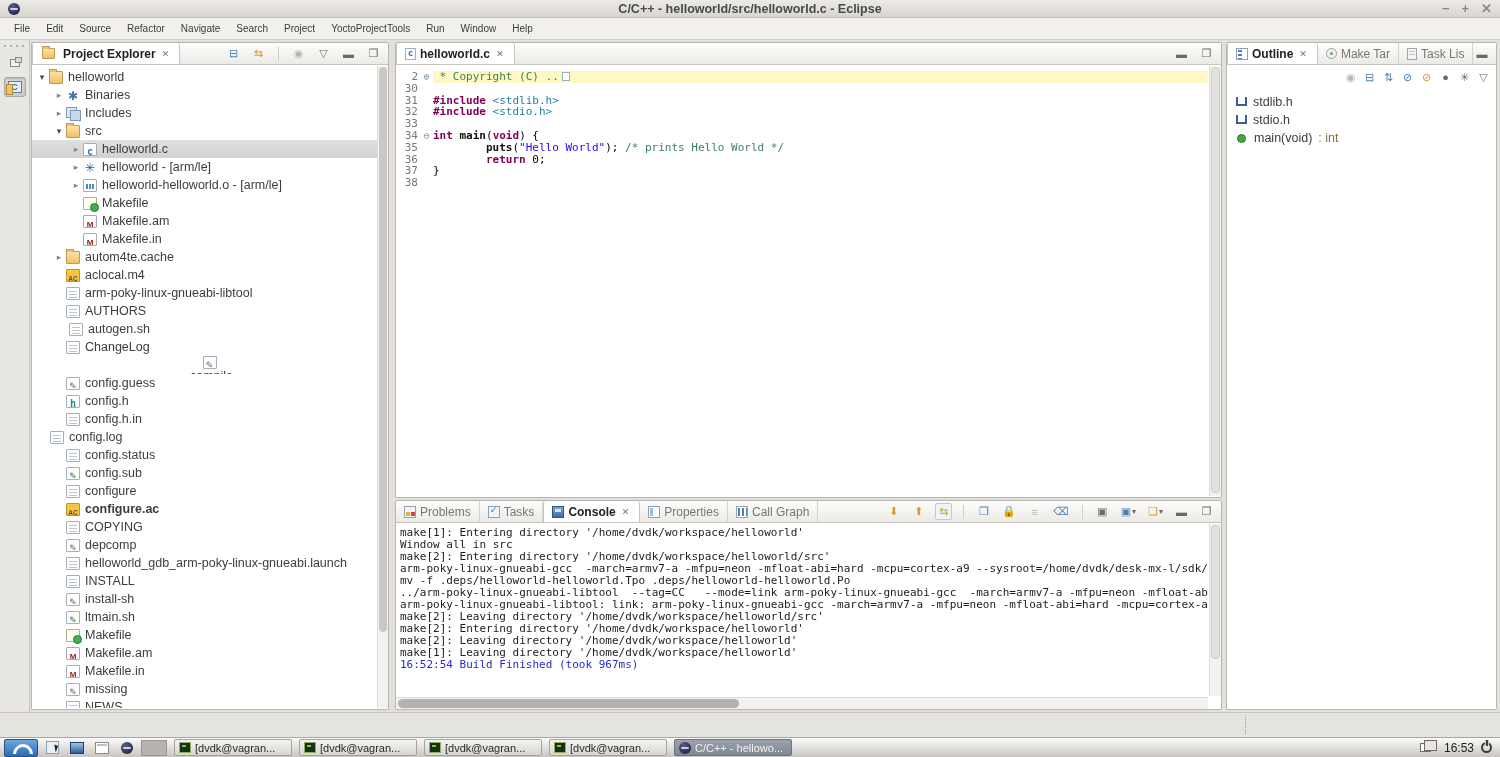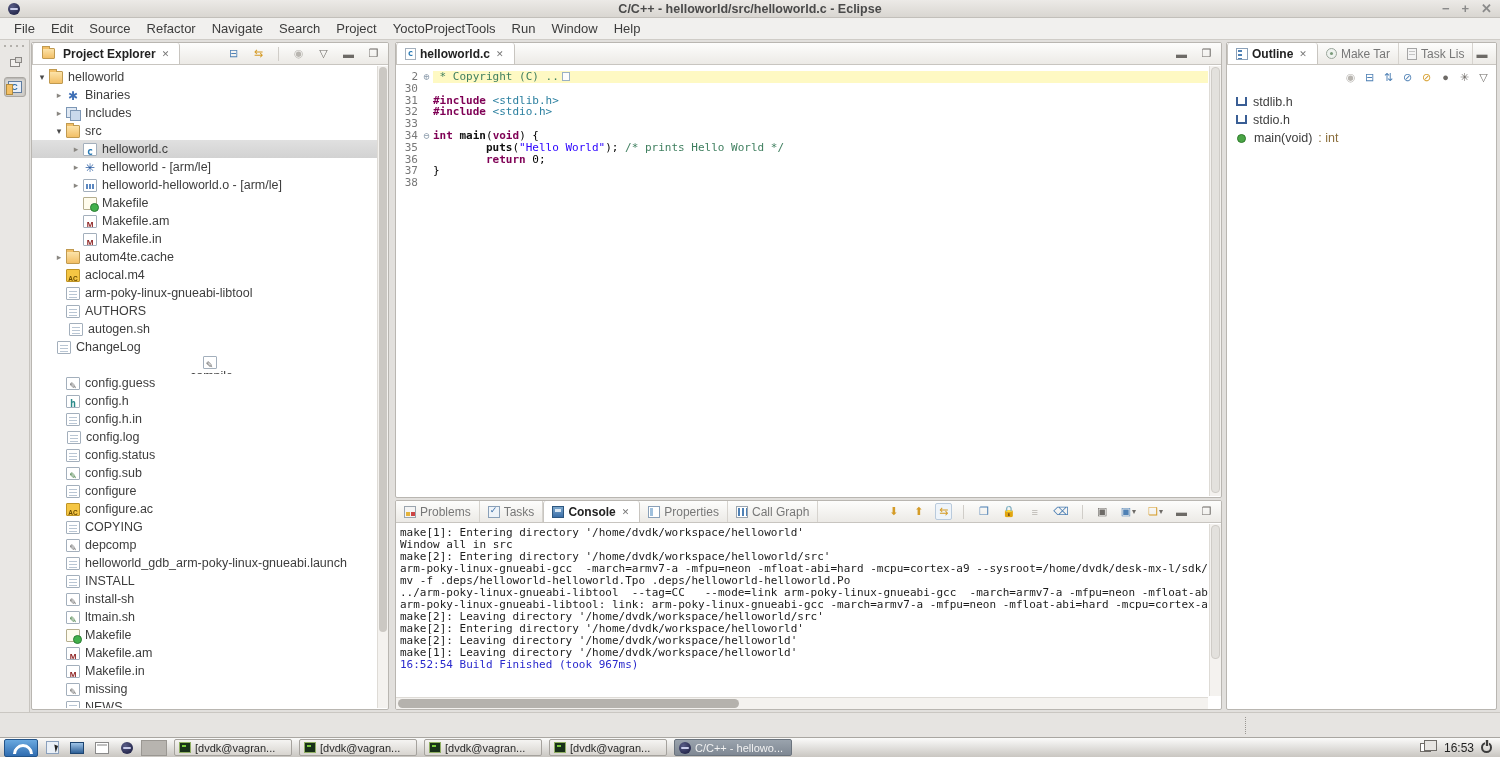--- a/index.html
+++ b/index.html
@@ -8,21 +8,21 @@
 
   
   .titlebar{position:absolute;top:0;left:0;right:0;height:18px;background:linear-gradient(#eceae7,#d9d6d1);border-bottom:1px solid #c2bfba;display:flex;align-items:center}
   .titlebar .title{position:absolute;left:0;right:0;text-align:center;font-weight:bold;color:#4a4a4a;font-size:12.5px}
   .eclipse-sphere{width:12px;height:12px;border-radius:50%;background:radial-gradient(circle at 35% 30%,#585c86,#15173a);position:relative;margin-left:8px;z-index:2}
   .eclipse-sphere::after{content:"";position:absolute;left:2px;top:5px;right:2px;height:2px;background:#c9cdea;border-radius:1px}
   .win-controls{position:absolute;right:8px;top:0;height:18px;display:flex;gap:12px;align-items:center;color:#8a8a8a;font-size:13px;font-weight:bold;z-index:2}
   .win-controls span{cursor:default;line-height:18px}
 
   .menubar{position:absolute;top:18px;left:0;right:0;height:22px;background:#f1f0ee;border-bottom:1px solid #cfccc7;display:flex;align-items:center;padding-left:6px}
-  .menu-item{padding:2px 8px;color:#3c3c3c;font-size:13px}
+  .menu-item{padding:2px 8px;color:#3c3c3c;font-size:10px}
 
   
   .workbench{position:absolute;top:40px;left:0;right:0;height:672px;background:#e2e0dd}
   .panel{position:absolute;background:#fff;border:1px solid #b9b6b1;border-radius:2px;overflow:hidden}
   .tabrow{height:22px;background:linear-gradient(#fdfdfc,#eceae6);border-bottom:1px solid #c8c5c0;display:flex;align-items:stretch;position:relative}
   .tab{display:flex;align-items:center;gap:4px;padding:0 8px;font-size:12px;color:#777;border-right:1px solid #d6d3ce;white-space:nowrap}
   .tab.active{background:#fff;color:#222;font-weight:bold;border-right:1px solid #c8c5c0;border-left:1px solid #c8c5c0;border-top-left-radius:3px;border-top-right-radius:3px}
   .tab .close{font-size:9px;color:#777;border:1px solid transparent;padding:0 1px;font-weight:normal}
   .panel-btns{margin-left:auto;display:flex;align-items:center;gap:8px;padding-right:6px;color:#6d6a66;font-size:11px}
   .panel-btns span{cursor:default}
@@ -283,21 +283,21 @@
         <div class="trow" style="padding-left: 21px;">
           <span class="arrow"></span>
           <span class="ticon t-file"></span>
           <span class="tlabel">AUTHORS</span>
         </div>
         <div class="trow" style="padding-left: 24px;">
           <span class="arrow"></span>
           <span class="ticon t-file"></span>
           <span class="tlabel">autogen.sh</span>
         </div>
-        <div class="trow" style="padding-left: 12px; text-align: right;">
+        <div class="trow" style="padding-left: 21px; text-align: right;">
           <span class="arrow"></span>
           <span class="ticon t-file"></span>
           <span class="tlabel">ChangeLog</span>
         </div>
         <div class="trow" style="padding-left: 13px; flex-direction: column;">
           <span class="arrow"></span>
           <span class="ticon t-script"></span>
           <span class="tlabel">compile</span>
         </div>
         <div class="trow" style="padding-left: 21px;">
@@ -308,41 +308,41 @@
         <div class="trow" style="padding-left: 21px;">
           <span class="arrow"></span>
           <span class="ticon t-h-file"></span>
           <span class="tlabel">config.h</span>
         </div>
         <div class="trow" style="padding-left: 21px;">
           <span class="arrow"></span>
           <span class="ticon t-file"></span>
           <span class="tlabel">config.h.in</span>
         </div>
-        <div class="trow" style="padding-left: 22px;">
+        <div class="trow" style="padding-left: 5px;">
           <span class="arrow"></span>
           <span class="ticon t-file"></span>
           <span class="tlabel">config.log</span>
         </div>
         <div class="trow" style="padding-left: 21px;">
           <span class="arrow"></span>
           <span class="ticon t-file"></span>
           <span class="tlabel">config.status</span>
         </div>
         <div class="trow" style="padding-left: 21px;">
           <span class="arrow"></span>
           <span class="ticon t-script-x"></span>
           <span class="tlabel">config.sub</span>
         </div>
         <div class="trow" style="padding-left: 21px;">
           <span class="arrow"></span>
           <span class="ticon t-file"></span>
           <span class="tlabel">configure</span>
         </div>
-        <div class="trow" style="padding-left: 21px;">
+        <div class="trow" style="padding-left: 21px; font-weight: bold;">
           <span class="arrow"></span>
           <span class="ticon t-ac"></span>
           <span class="tlabel">configure.ac</span>
         </div>
         <div class="trow" style="padding-left: 21px;">
           <span class="arrow"></span>
           <span class="ticon t-file"></span>
           <span class="tlabel">COPYING</span>
         </div>
         <div class="trow" style="padding-left: 21px;">

